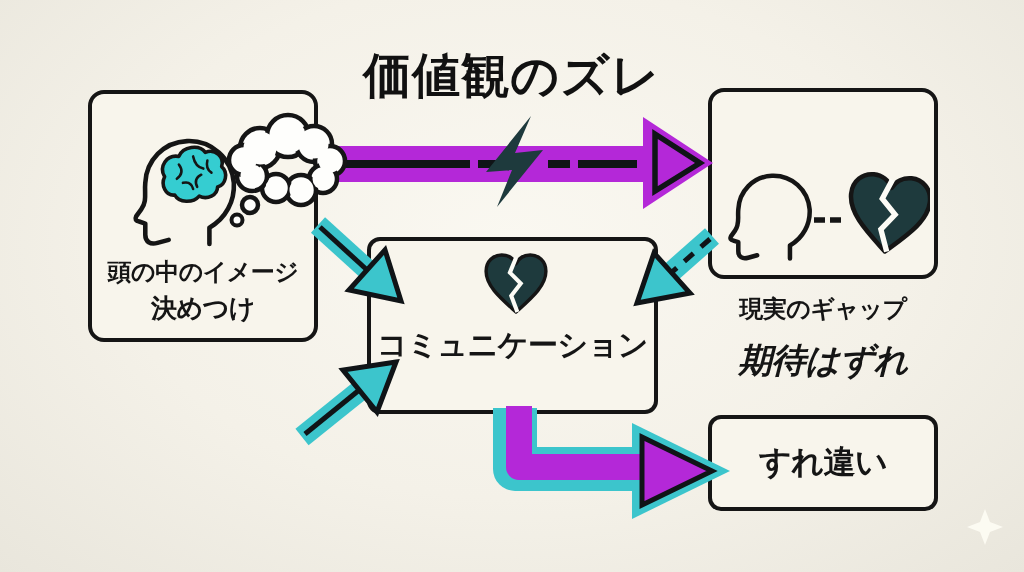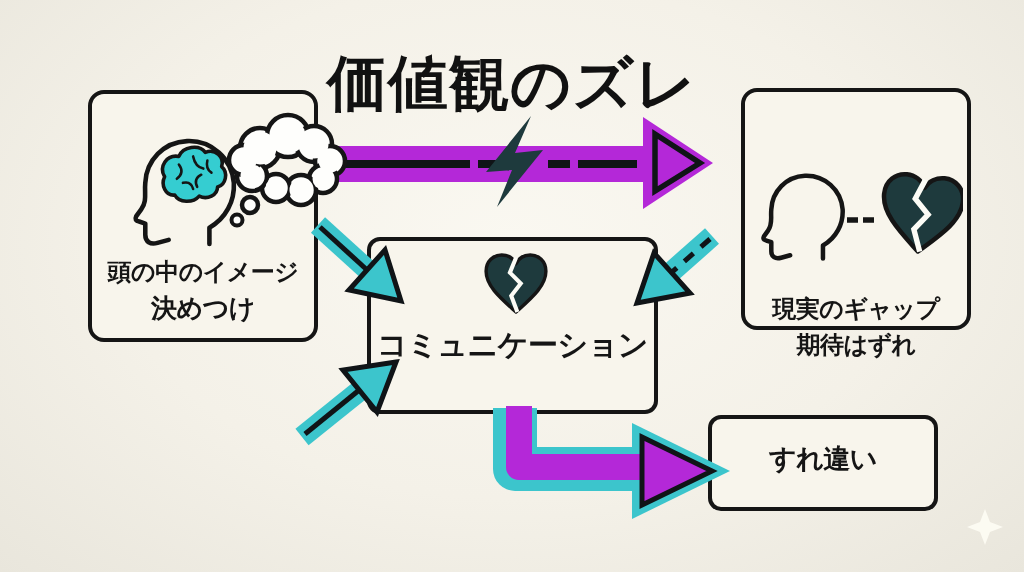--- a/index.html
+++ b/index.html
@@ -6,37 +6,37 @@
   #canvas{
     position:relative;width:1024px;height:572px;overflow:hidden;
     background:radial-gradient(ellipse at 50% 42%, #faf8f1 0%, #f4f1e8 55%, #e9e6dc 100%);
     font-family:"Liberation Sans","DejaVu Sans",sans-serif;color:#151515;
   }
   .panel{
     position:absolute;box-sizing:border-box;background:#f8f5ec;
     border:4.5px solid #151515;border-radius:16px;z-index:2;
   }
   #box-left  {left:88px; top:90px; width:230px;height:252px;}
-  #box-right {left:708px;top:88px; width:230px;height:242px;margin-left:33px;}
+  #box-right {left:708px;top:88px; width:230px;height:191px;}
   #box-center{left:367px;top:237px;width:291px;height:177px;border-radius:13px;}
   #box-result{left:708px;top:415px;width:230px;height:96px;border-radius:13px;}
   .cap{position:absolute;left:0;right:0;text-align:center;font-weight:800;letter-spacing:-0.5px;white-space:nowrap;}
   #title{
     position:absolute;left:0;top:44px;width:1024px;text-align:center;z-index:3;
-    font-size:60px;font-weight:900;letter-spacing:1px;color:#111;
+    font-size:48px;font-weight:900;letter-spacing:1px;color:#111;
   }
   #overlay{position:absolute;left:0;top:0;z-index:5;pointer-events:none;}
   .icon-svg{position:absolute;}
   #box-left  .t1{top:162px;font-size:24px;}
   #box-left  .t2{top:197px;font-size:26px;}
   #box-right .t1{top:201px;font-size:24px;}
-  #box-right .t2{top:237px;font-size:24px;}
+  #box-right .t2{top:246px;font-size:34px;font-style:italic;}
   #box-center .t1{top:84px;font-size:30px;}
   #box-center .t2{top:112px;font-size:30px;}
-  #box-result .t1{top:22px;font-size:27px;}
+  #box-result .t1{top:22px;font-size:32px;}
 </style>
 </head>
 <body>
 
 <div id="canvas">
 
   <div id="title">価値観のズレ</div>
 
   <div id="box-left" class="panel">
     <svg class="icon-svg" style="left:38px;top:40px;" width="112" height="114" viewBox="0 0 110 112">

